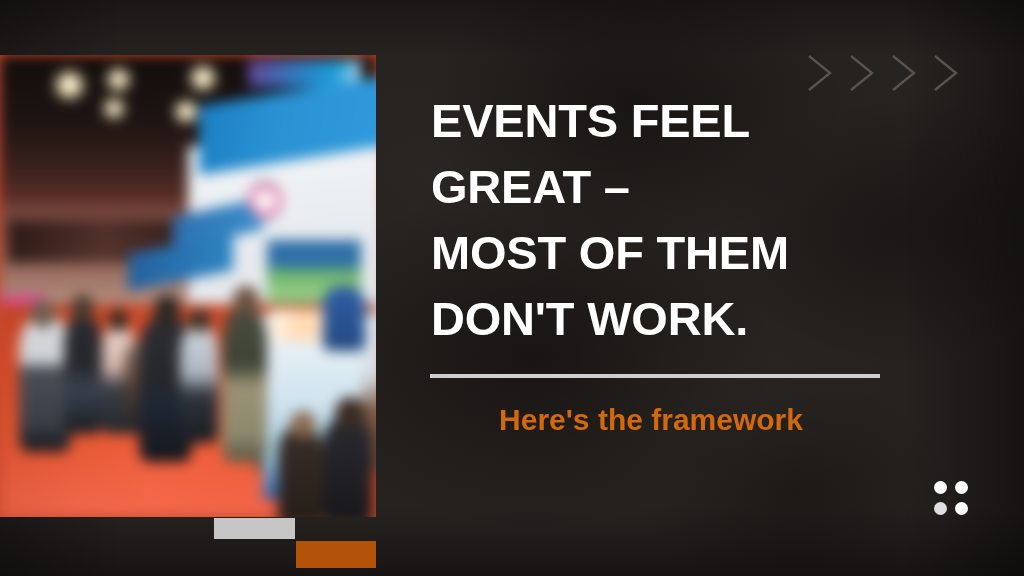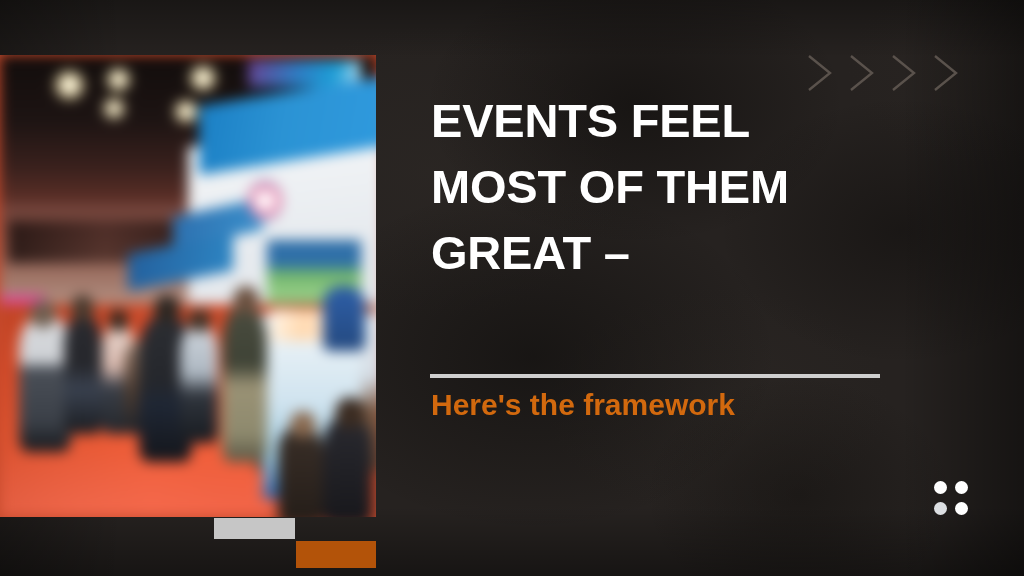--- a/index.html
+++ b/index.html
@@ -172,26 +172,27 @@
 
   .divider {
     position:absolute;
     left:430px; top:374px;
     width:450px; height:4px;
     background:#cfcfcf;
   }
 
   .subhead {
     position:absolute;
-    left:431px; top:380px;
+    left:431px; top:395px;
     width:440px;
     color:#d2690e;
     font-size:30px;
     font-weight:700;
     line-height:50px;
+    text-align:center;
   }
   .subhead .ln { display:block; white-space:nowrap; }
 
   
   .chevrons {
     position:absolute;
     left:806px; top:52px;
     width:160px; height:42px;
   }
 
@@ -293,22 +294,23 @@
 
       <div class="person" style="left:86%;top:78%;width:13%;height:24%;background:linear-gradient(to bottom,#2a2a30,#17171b);"></div>
       <div class="head" style="left:89%;top:74%;width:8%;height:7%;background:#3b2c22;"></div>
 
       <div class="person" style="left:86%;top:50%;width:11%;height:14%;background:linear-gradient(to bottom,#2e5fa8,#24497f);"></div>
     </div>
   </div>
 
   <div class="headline">
     <span class="ln">EVENTS FEEL</span>
+    <span class="ln">GREAT –</span>
     <span class="ln">MOST OF THEM</span>
-    <span class="ln">GREAT –</span>
+    <span class="ln">DON'T WORK.</span>
   </div>
 
   <div class="divider"></div>
 
   <div class="subhead">
     <span class="ln">Here's the framework</span>
   </div>
 
   <div class="chevrons">
     <svg width="160" height="42" viewBox="0 0 160 42" fill="none">

